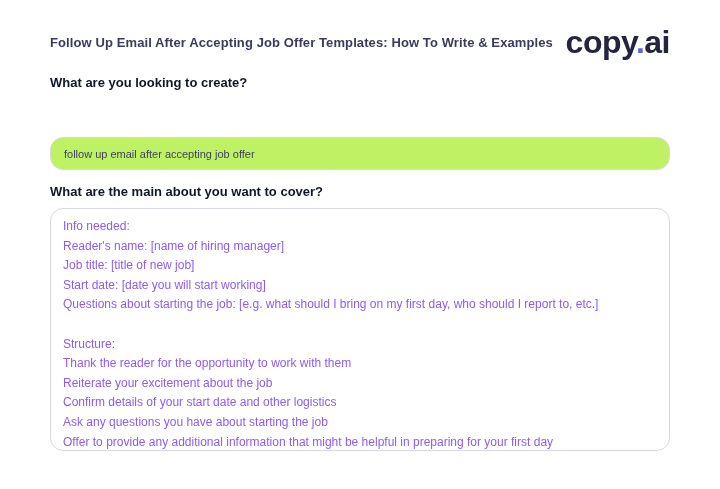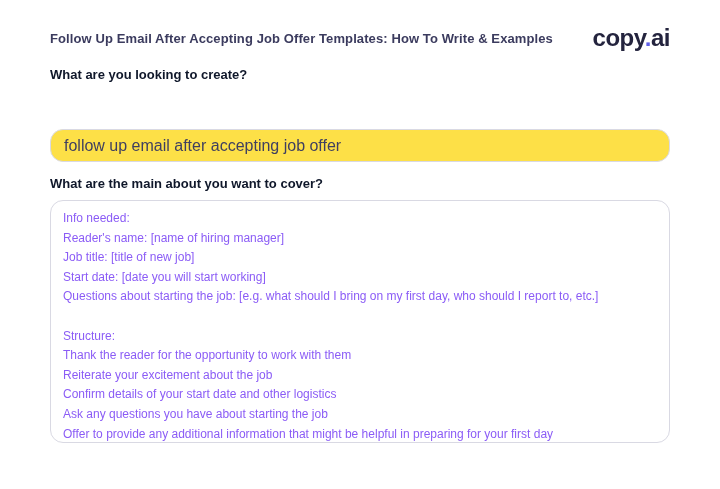--- a/index.html
+++ b/index.html
@@ -22,21 +22,21 @@
     justify-content: space-between;
     margin-bottom: 17px;
   }
   .page-title {
     font-size: 13px;
     font-weight: bold;
     color: #3b3b5e;
     letter-spacing: 0.1px;
   }
   .logo {
-    font-size: 24px;
+    font-size: 32px;
     font-weight: bold;
     color: #24243e;
     letter-spacing: -0.5px;
     line-height: 1;
     white-space: nowrap;
   }
   .logo .logo-dot {
     color: #5f5fe8;
   }
   .field-label {
@@ -47,23 +47,23 @@
     margin-bottom: 9px;
   }
   .create-input {
     display: block;
     width: 620px;
     height: 33px;
     border: 1.5px solid #d9d9e3;
     border-radius: 13px;
     padding: 0 13px;
     font-family: "Liberation Sans", sans-serif;
-    font-size: 16px;
+    font-size: 11px;
     color: #3f3f60;
-    background: #fde047;
+    background: #bef264;
     outline: none;
     margin-bottom: 14px;
     margin-top: 47px;
   }
   .main-points-textarea {
     display: block;
     width: 620px;
     height: 243px;
     border: 1.5px solid #d9d9e3;
     border-radius: 13px;

